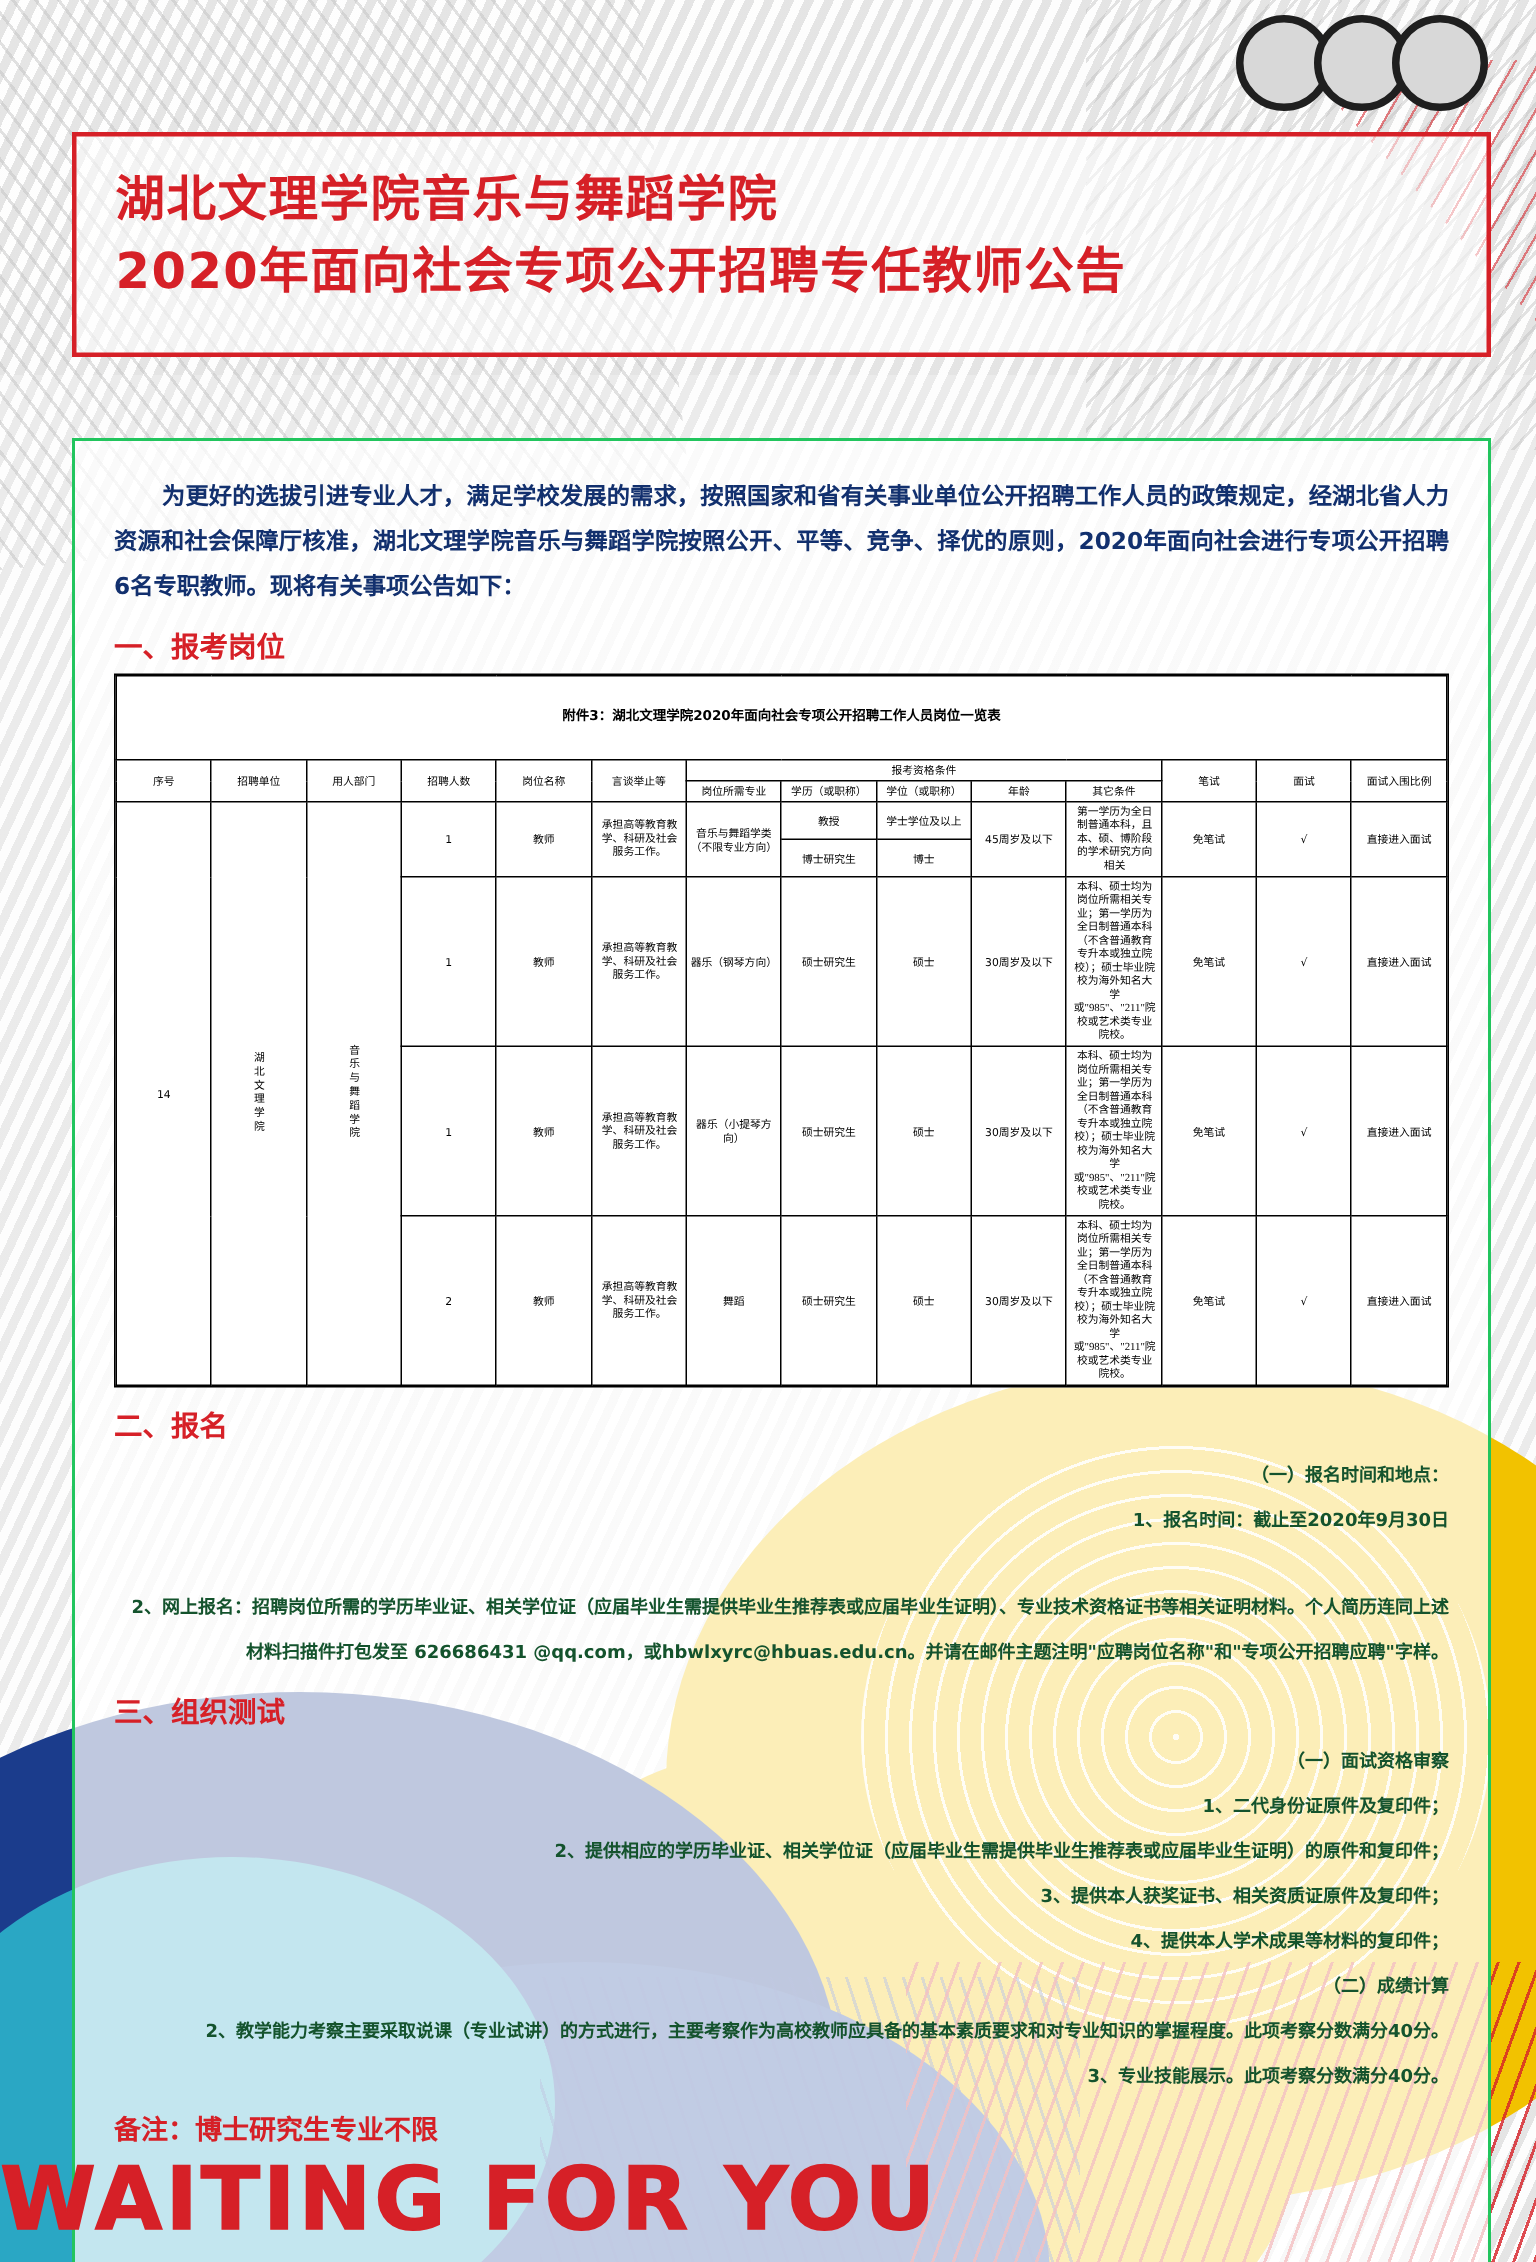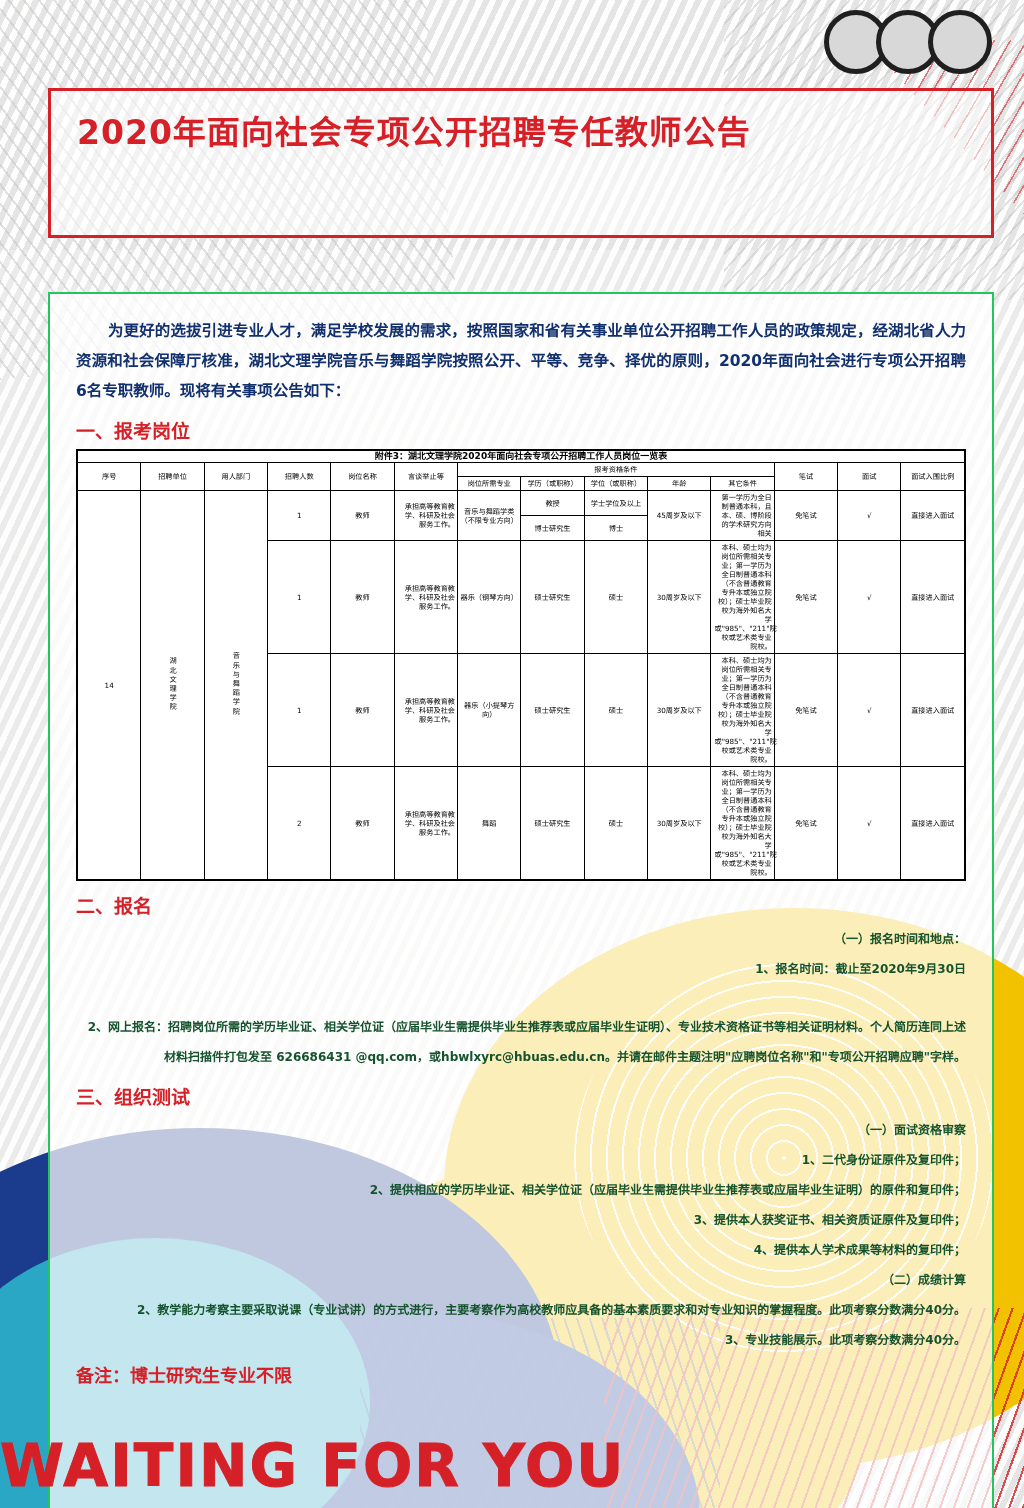--- a/index.html
+++ b/index.html
@@ -58,22 +58,22 @@
   p.para{font-size:15.5px;line-height:30px;color:#12306e;font-weight:bold;margin:0 0 6px 0;text-align:justify;}
   p.para.indent{text-indent:32px;}
   h2.sec{font-size:19px;color:#d62027;font-weight:bold;margin:10px 0 6px 0;}
   p.sub{font-size:12px;line-height:30px;color:#14532d;font-weight:bold;margin:0;text-align:right;}
   p.note-red{font-size:18px;color:#d62027;font-weight:bold;margin:6px 0 0 0;}
 
   
   .tbl-wrap{margin:6px 0 8px 0;background:#fff;border:1px solid #000;}
   table.jobs{border-collapse:collapse;width:100%;font-size:7.2px;color:#000;table-layout:fixed;}
   table.jobs td,table.jobs th{border:1px solid #000;padding:2px 2px;text-align:center;vertical-align:middle;line-height:1.25;}
-  table.jobs .cap{font-size:9px;font-weight:bold;padding:0;border-bottom:1px solid #000;margin-top:10px;}
-  table.jobs td.left{text-align:right;padding-left:3px;}
+  table.jobs .cap{font-size:9px;font-weight:bold;padding:22px;border-bottom:1px solid #000;margin-top:10px;}
+  table.jobs td.left{text-align:center;padding-left:3px;font-family:Liberation Serif, serif;}
   .vert{writing-mode:vertical-rl;text-orientation:upright;letter-spacing:2px;margin:0 auto;}
 
   .wfy{position:absolute;left:0;bottom:8px;width:100%;text-align:left;
       font-size:58px;font-weight:bold;color:#d62027;letter-spacing:2px;
       font-family:"DejaVu Sans","Liberation Sans",sans-serif;}
   .wfy span{-webkit-text-stroke:1px #d62027;}
 </style>
 </head>
 <body>
 
@@ -92,20 +92,21 @@
 <div class="bg-redfan-bottom"></div>
 
 <div class="logo">
   <div class="ring"></div>
   <div class="ring"></div>
   <div class="ring"></div>
 </div>
 
 <div class="title-box">
   <div class="inner">
+    <div class="title-line">湖北文理学院音乐与舞蹈学院</div>
     <div class="title-line">2020年面向社会专项公开招聘专任教师公告</div>
   </div>
 </div>
 
 <div class="body-panel">
 
   <p class="para indent">为更好的选拔引进专业人才，满足学校发展的需求，按照国家和省有关事业单位公开招聘工作人员的政策规定，经湖北省人力资源和社会保障厅核准，湖北文理学院音乐与舞蹈学院按照公开、平等、竞争、择优的原则，2020年面向社会进行专项公开招聘6名专职教师。现将有关事项公告如下：</p>
 
   <h2 class="sec">一、报考岗位</h2>
 

